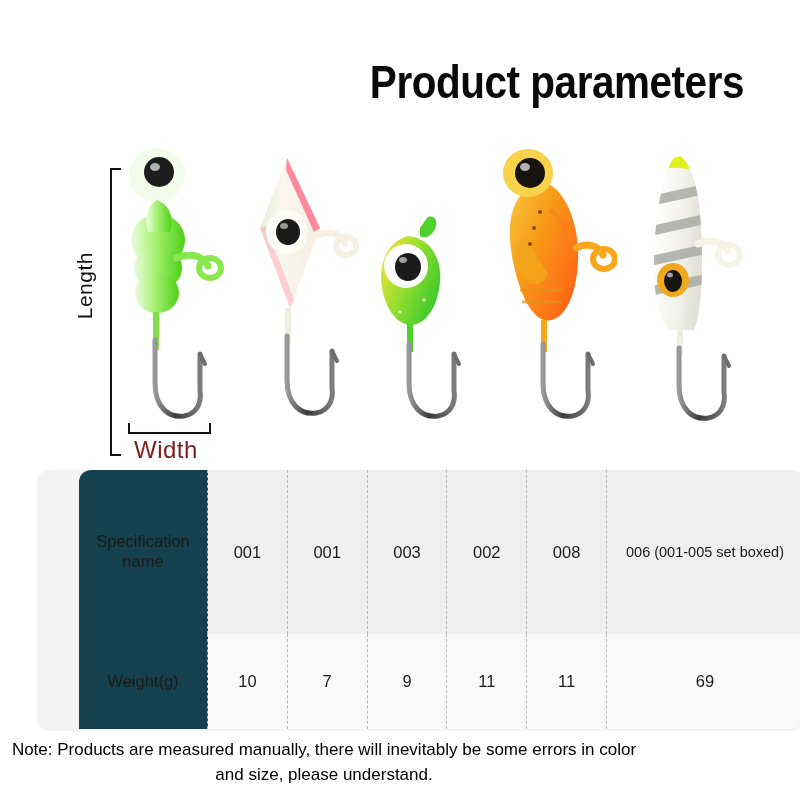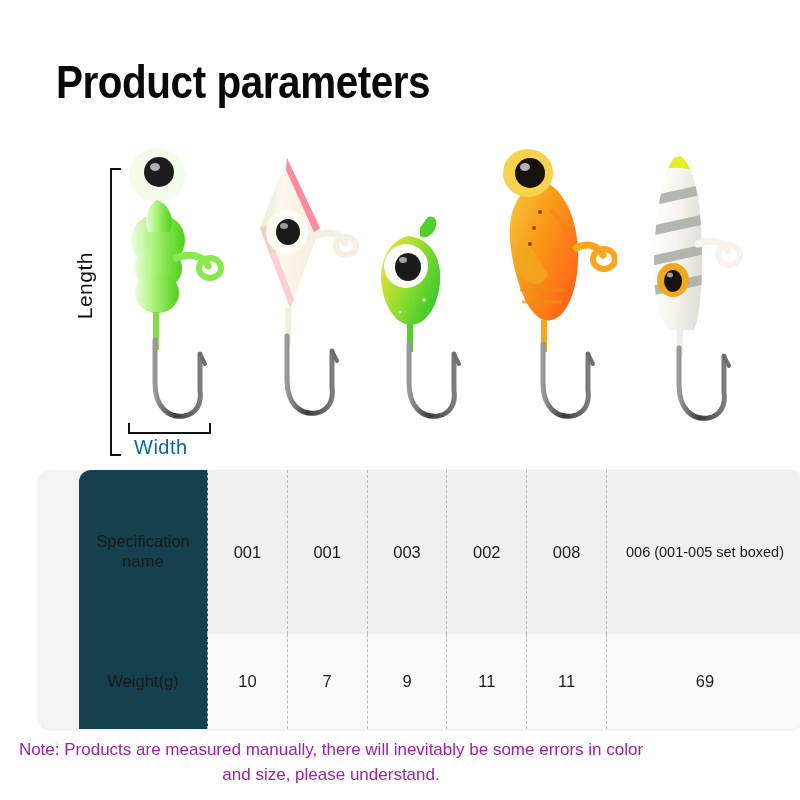--- a/index.html
+++ b/index.html
@@ -14,21 +14,21 @@
     overflow: hidden;
     position: relative;
   }
 
   
   .title-wrap {
     position: absolute;
     top: 58px;
     left: 0;
     width: 800px;
-    text-align: left;
+    text-align: right;
   }
   .title {
     font-family: "Liberation Sans Narrow", "Liberation Sans", sans-serif;
     font-size: 47px;
     font-weight: bold;
     color: #0a0a0a;
     letter-spacing: -0.5px;
     transform: scaleX(0.86);
     transform-origin: center;
     white-space: nowrap;
@@ -74,22 +74,22 @@
     height: 11px;
     border-bottom: 2px solid #111;
     border-left: 2px solid #111;
     border-right: 2px solid #111;
     box-sizing: border-box;
   }
   .wid-label {
     position: absolute;
     left: 134px;
     top: 296px;
-    font-size: 20px;
-    color: #0369a1;
+    font-size: 24px;
+    color: #7f1d1d;
     letter-spacing: 0.5px;
   }
 
   .lure {
     position: absolute;
     top: 0;
   }
 
   
   .table-wrap {
@@ -136,26 +136,26 @@
   td.lastcol {
     font-size: 15px;
     line-height: 1.28;
     width: 190px;
   }
   td.lastcol.small { font-size: 14.5px; }
 
   
   .note {
     position: absolute;
-    left: 8px;
+    left: 1px;
     top: 738px;
     width: 646px;
     text-align: center;
     font-size: 17px;
-    color: #a21caf;
+    color: #000000;
     line-height: 1.45;
   }
 </style>
 </head>
 <body>
 
 <div class="title-wrap">
   <div class="title">Product parameters</div>
 </div>
 

